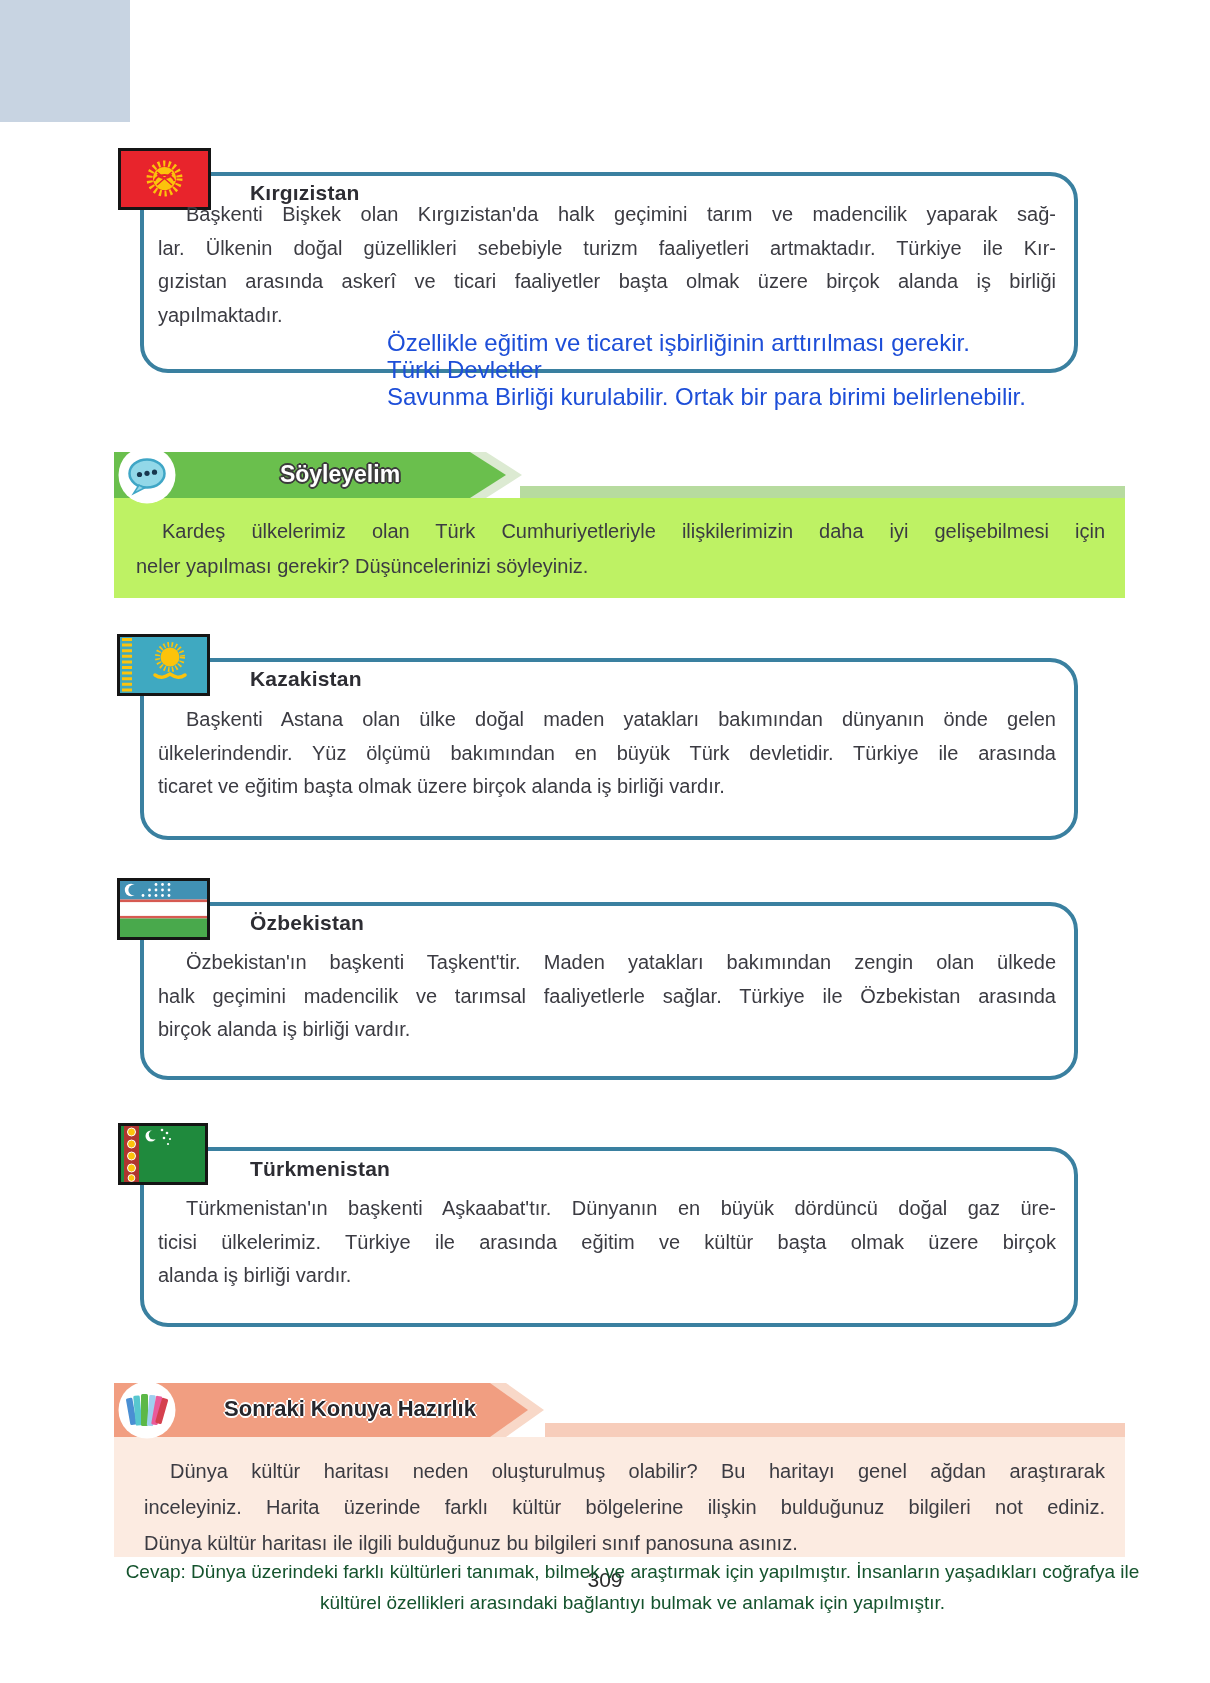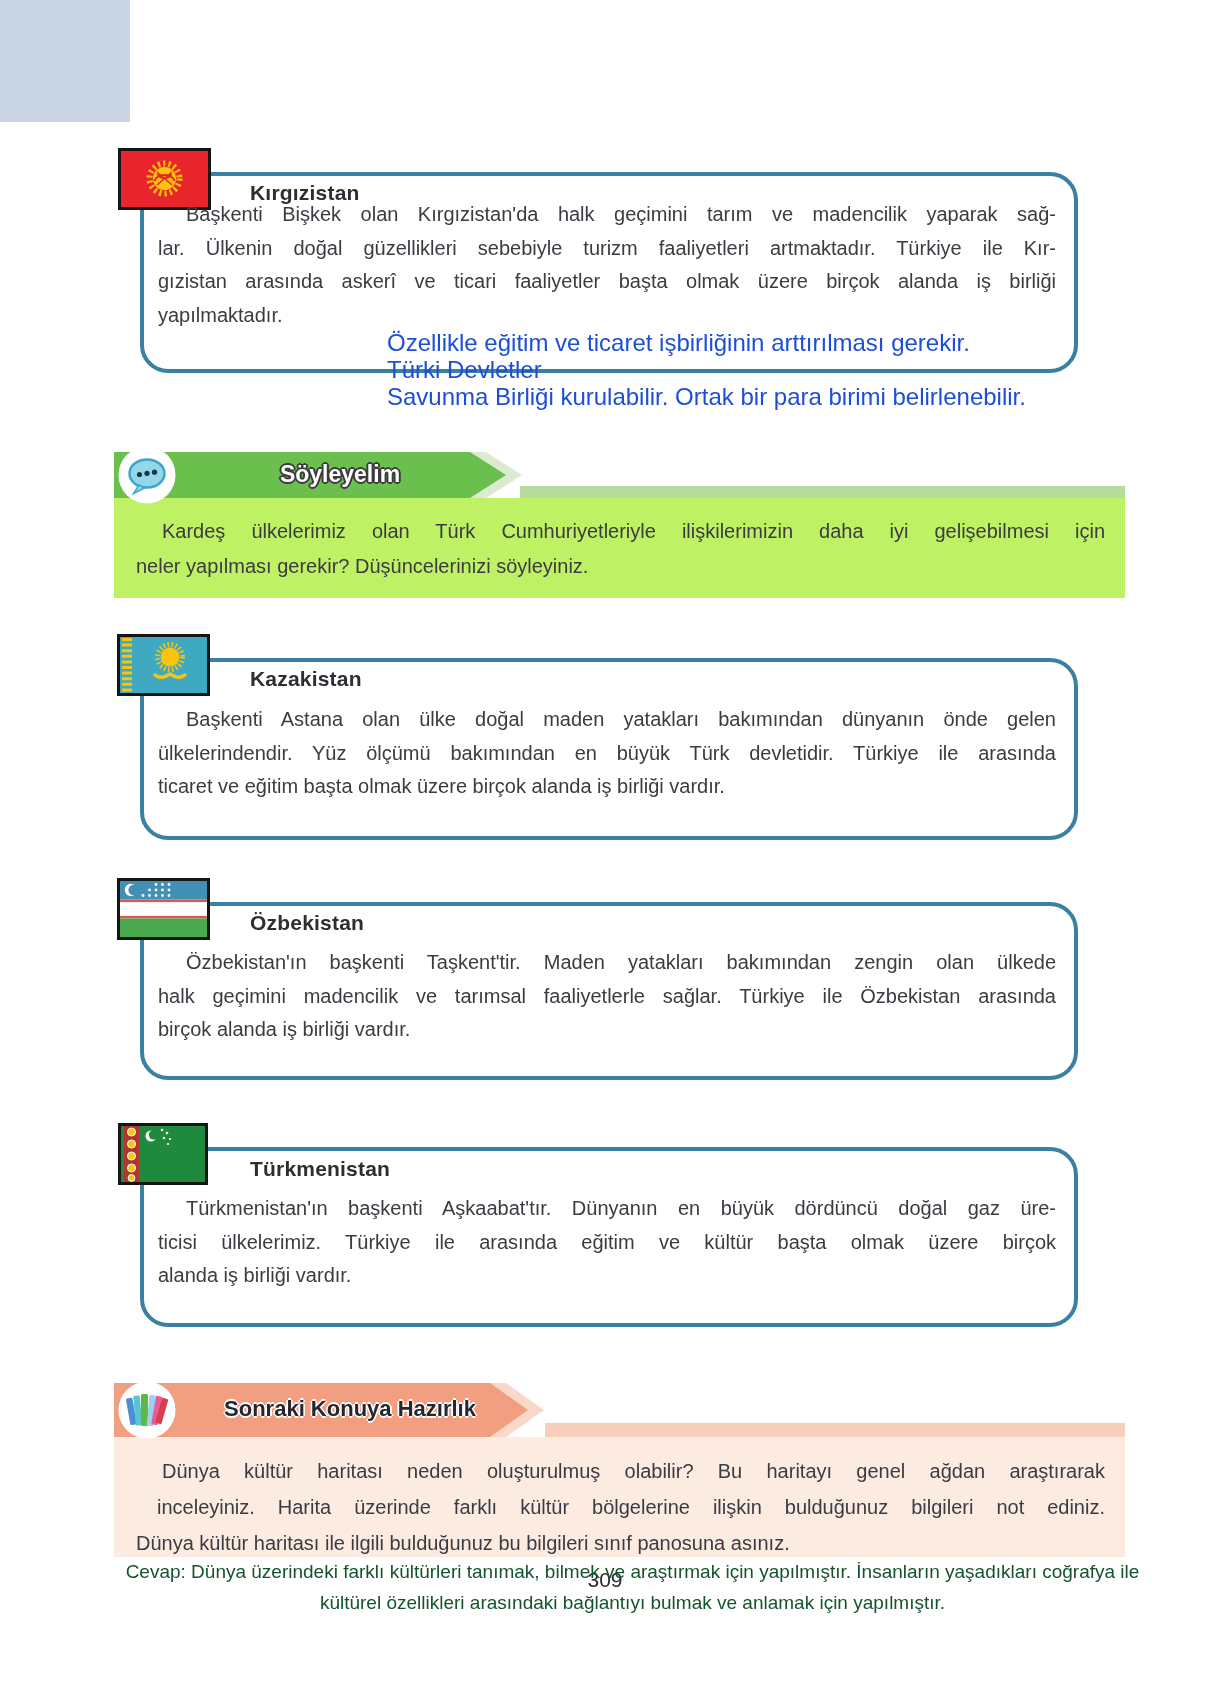--- a/index.html
+++ b/index.html
@@ -21,21 +21,21 @@
   .sbanner-echo{height:54px;background:#f8d8c8;clip-path:polygon(0 0,376px 0,414px 27px,376px 54px,0 54px);z-index:0;}
   .strip-green{background:#b7db9f;z-index:0;}
   .strip-salmon{background:#f7cdbb;z-index:0;}
   .icon-circle{width:58px;height:58px;z-index:2;}
   .soy-label{width:250px;text-align:center;font-size:23px;font-weight:bold;color:#ffffff;z-index:3;
     text-shadow:2px 0 0 #3c3c3c,-2px 0 0 #3c3c3c,0 2px 0 #3c3c3c,0 -2px 0 #3c3c3c,
                 1.4px 1.4px 0 #3c3c3c,-1.4px -1.4px 0 #3c3c3c,1.4px -1.4px 0 #3c3c3c,-1.4px 1.4px 0 #3c3c3c;}
   .son-label{width:300px;text-align:center;font-size:22px;font-weight:bold;color:#26262c;z-index:3;
     text-shadow:1.6px 0 0 #fff,-1.6px 0 0 #fff,0 1.6px 0 #fff,0 -1.6px 0 #fff;}
   .greenbox{left:114px;width:1011px;background:#bef264;z-index:1;box-sizing:border-box;padding:16px 20px 0 22px;}
-  .salmonbox{left:114px;width:1011px;background:#fcebe1;z-index:1;box-sizing:border-box;padding:16px 20px 0 22px;}
+  .salmonbox{left:114px;width:1011px;background:#fcebe1;z-index:1;box-sizing:border-box;padding:16px 20px 0 30px;}
   .actline{font-size:20px;line-height:35px;color:#3b3b42;text-align:justify;}
   .actline.j{text-align-last:justify;}
   .actline.ind{text-indent:26px;}
   .cevap{left:95px;width:1075px;font-size:19px;line-height:31px;color:#14532d;z-index:5;text-align:center;}
   .pagenum{left:0;right:0;top:1568px;text-align:center;font-size:21px;color:#2b2b2b;z-index:4;}
 </style>
 </head>
 <body>
 
 <div id="page">
@@ -162,21 +162,21 @@
     <rect x="10" y="17" width="6.5" height="27" rx="1.5" fill="#4a8fd3" transform="rotate(-10 13 30)"></rect>
     <rect x="16.5" y="14.5" width="6.5" height="30" rx="1.5" fill="#57c7cf" transform="rotate(-5 20 30)"></rect>
     <rect x="23" y="13" width="7" height="32" rx="1.5" fill="#5cb847"></rect>
     <rect x="30" y="14" width="6.5" height="31" rx="1.5" fill="#9fd0f0" transform="rotate(5 33 30)"></rect>
     <rect x="35.5" y="15" width="6.5" height="29" rx="1.5" fill="#ea5b9a" transform="rotate(10 39 30)"></rect>
     <rect x="40.5" y="17" width="6.5" height="26" rx="1.5" fill="#d5404e" transform="rotate(16 44 30)"></rect>
   </svg>
   <div class="abs son-label" style="left:200px;top:1396px;">Sonraki Konuya Hazırlık</div>
   <div class="abs salmonbox" style="top:1437px;height:120px;">
     <div class="actline j ind" style="line-height:36px;">Dünya kültür haritası neden oluşturulmuş olabilir? Bu haritayı genel ağdan araştırarak</div>
-    <div class="actline j" style="line-height:36px;margin-left:21px;">inceleyiniz. Harita üzerinde farklı kültür bölgelerine ilişkin bulduğunuz bilgileri not ediniz.</div>
+    <div class="actline j" style="line-height:36px;">inceleyiniz. Harita üzerinde farklı kültür bölgelerine ilişkin bulduğunuz bilgileri not ediniz.</div>
     <div class="actline" style="line-height:36px;">Dünya kültür haritası ile ilgili bulduğunuz bu bilgileri sınıf panosuna asınız.</div>
   </div>
 
   <div class="abs pagenum">309</div>
   <div class="abs cevap" style="top:1556px;">
     <div>Cevap: Dünya üzerindeki farklı kültürleri tanımak, bilmek ve araştırmak için yapılmıştır. İnsanların yaşadıkları coğrafya ile</div>
     <div>kültürel özellikleri arasındaki bağlantıyı bulmak ve anlamak için yapılmıştır.</div>
   </div>
 
 </div>

